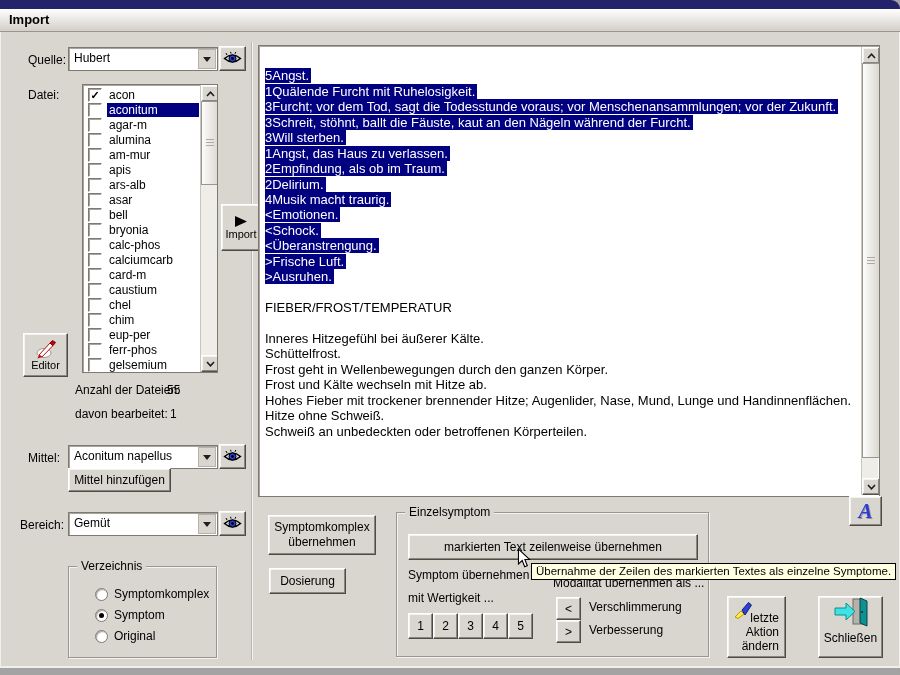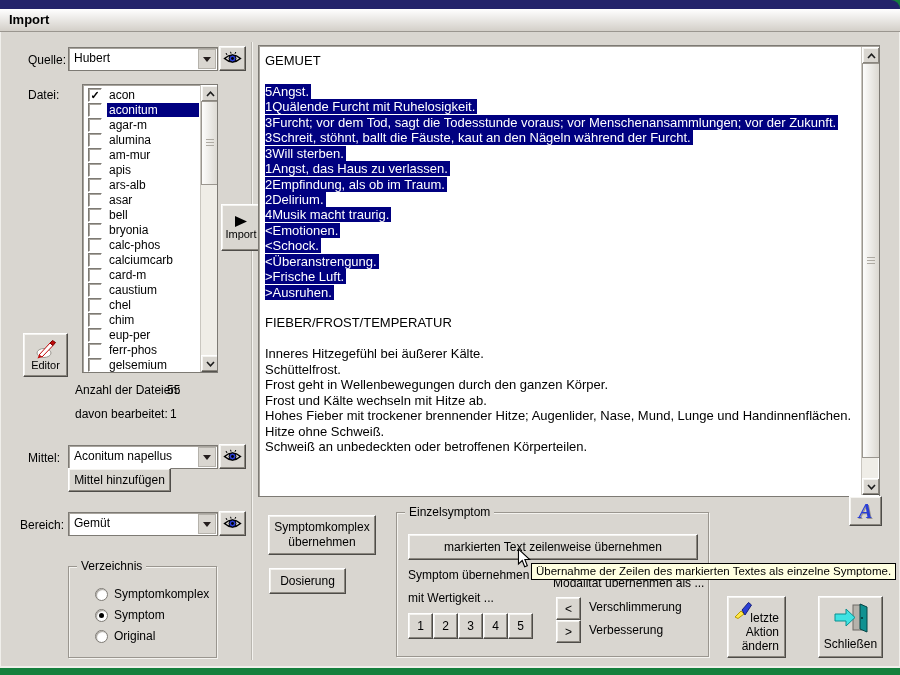--- a/index.html
+++ b/index.html
@@ -1,16 +1,16 @@
 <!DOCTYPE html>
 <html style="--sel-bg: #000080; --sel-fg: #ffffff; --tip-bg: #ffffe1;"><head>
 <meta charset="utf-8">
 <style>
   html,body{margin:0;padding:0;}
-  #root{position:relative;width:900px;height:675px;background:#15803d;overflow:hidden;
+  #root{position:relative;width:900px;height:675px;background:#a3a3a3;overflow:hidden;
         font-family:"Liberation Sans",sans-serif;color:#000;-webkit-font-smoothing:none;}
   .topstrip{position:absolute;left:0;top:0;width:900px;height:9px;background:#23236b;border-top-right-radius:9px;}
   .titlebar{position:absolute;left:0;top:9px;width:900px;height:22px;
             background:linear-gradient(#ffffff,#d3cfc8);border-bottom:1px solid #9a968f;}
   .titlebar .title{position:absolute;left:9px;top:3px;font-size:13px;font-weight:bold;}
   .dlgbody{position:absolute;left:0;top:32px;width:898px;height:634px;background:#d9d6d0;
            border-left:1px solid #f0efeb;border-right:1px solid #f0efeb;border-bottom:2px solid #f0efeb;}
   .lbl{position:absolute;font-size:12px;white-space:nowrap;}
   .vline{position:absolute;left:251px;top:42px;width:1px;height:618px;background:#b9b6af;box-shadow:1px 0 0 #f4f3ef;}
 
@@ -266,21 +266,20 @@
 
   <div class="btn" style="left:221px;top:204px;width:38px;height:45px;flex-direction:column">
     <svg width="16" height="13" viewBox="0 0 16 13">
       <path d="M2 1 L14 6.5 L2 12 Z" fill="#000"></path>
     </svg>
     <span style="font-size:11px">Import</span>
   </div>
 
   <div class="textarea">
     <div class="tlines">
-        <div class="tline"><span>GEMUET</span></div>
         <div class="tline"><span></span></div>
         <div class="tline"><span class="hl">5Angst.</span></div>
         <div class="tline"><span class="hl">1Quälende Furcht mit Ruhelosigkeit.</span></div>
         <div class="tline"><span class="hl">3Furcht; vor dem Tod, sagt die Todesstunde voraus; vor Menschenansammlungen; vor der Zukunft.</span></div>
         <div class="tline"><span class="hl">3Schreit, stöhnt, ballt die Fäuste, kaut an den Nägeln während der Furcht.</span></div>
         <div class="tline"><span class="hl">3Will sterben.</span></div>
         <div class="tline"><span class="hl">1Angst, das Haus zu verlassen.</span></div>
         <div class="tline"><span class="hl">2Empfindung, als ob im Traum.</span></div>
         <div class="tline"><span class="hl">2Delirium.</span></div>
         <div class="tline"><span class="hl">4Musik macht traurig.</span></div>
@@ -358,21 +357,21 @@
   <div class="btn" style="left:727px;top:596px;width:59px;height:62px;align-items:flex-end;justify-content:flex-start;flex-direction:column;padding:14px 6px 0 0;box-sizing:border-box;line-height:14px">
     <svg width="20" height="18" viewBox="0 0 20 18" style="position:absolute;left:5px;top:4px">
       <path d="M2 16 L8 10 L11 13 L5 17.5 Z" fill="#ffe84a" stroke="#b89b00"></path>
       <path d="M9 9 L15.5 1.5 L18.5 4 L12 14 Z" fill="#2b3fd6" stroke="#16207a"></path>
     </svg>
     <span>letzte</span>
     <span>Aktion</span>
     <span>ändern</span>
   </div>
 
-  <div class="btn" style="left:818px;top:596px;width:65px;height:62px;flex-direction:column;justify-content:flex-start;padding-top:6px;box-sizing:border-box">
+  <div class="btn" style="left:818px;top:596px;width:65px;height:62px;flex-direction:column;justify-content:flex-start;box-sizing:border-box">
     <svg width="36" height="30" viewBox="0 0 36 30">
       <rect x="20" y="2" width="9" height="25" fill="#b5b2ab" stroke="#6e6b66"></rect>
       <path d="M27 1 L34 4 L34 29 L27 26 Z" fill="#0f9191" stroke="#044444"></path>
       <circle cx="29" cy="15" r="1" fill="#033"></circle>
       <path d="M2 11 h11 v-5 l9 8.5 -9 8.5 v-5 h-11 z" fill="#3fe3e3" stroke="#0a8f8f"></path>
     </svg>
     <span style="margin-top:4px">Schließen</span>
   </div>
 
   <div class="tooltip">Übernahme der Zeilen des markierten Textes als einzelne Symptome.</div>

